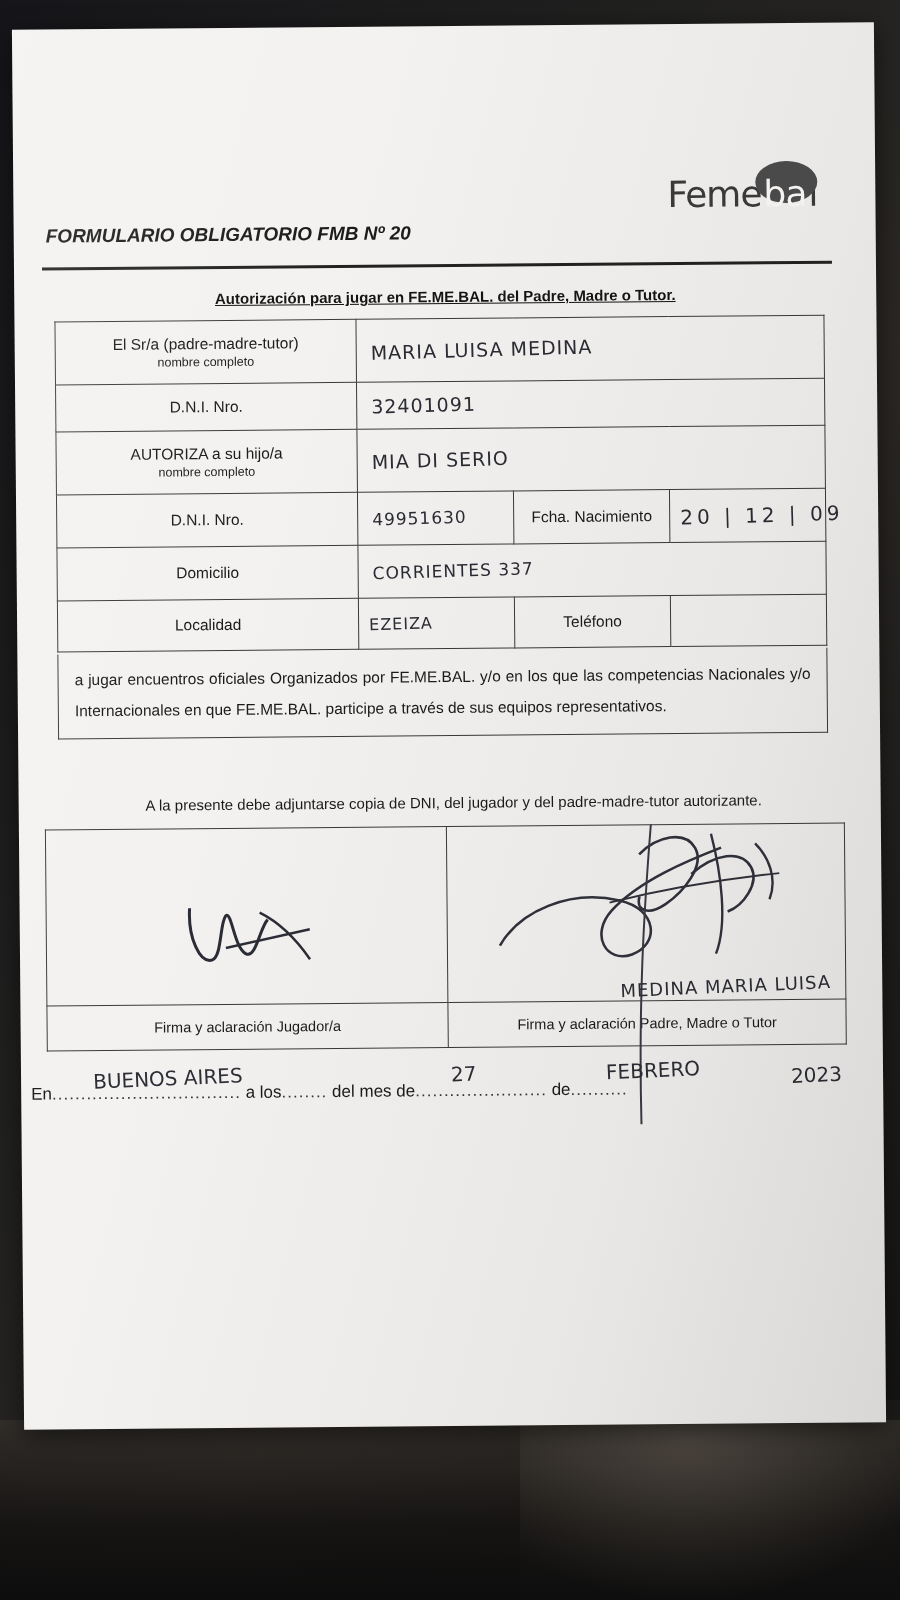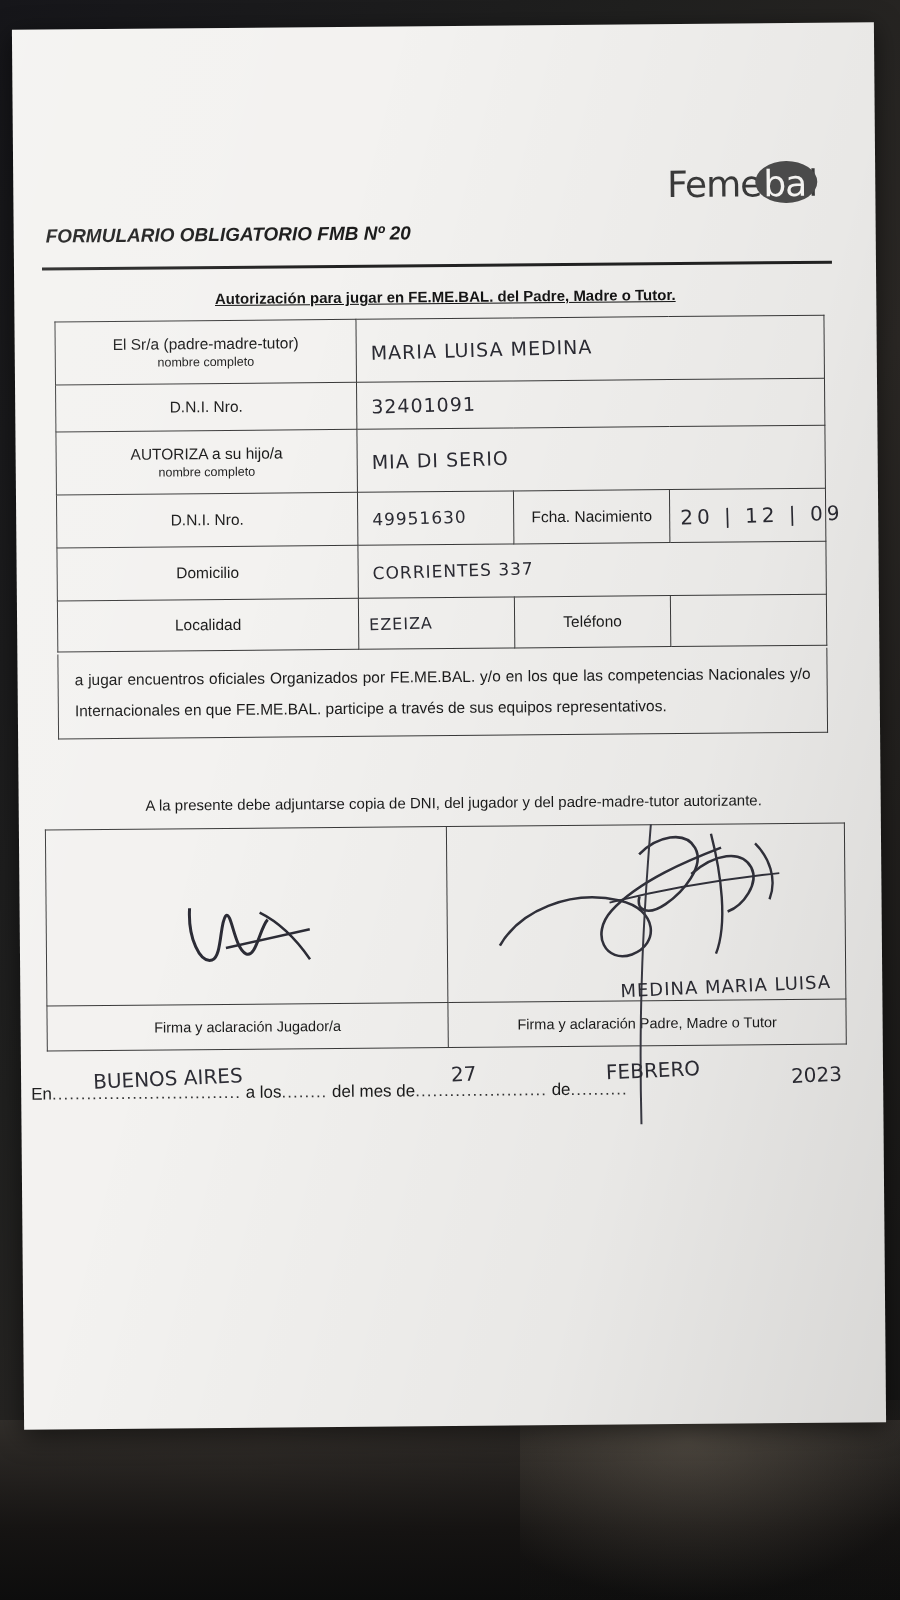--- a/index.html
+++ b/index.html
@@ -67,21 +67,21 @@
     color: #3b3b3b;
     font-family: "DejaVu Sans", sans-serif;
     font-weight: 400;
     white-space: nowrap;
   }
   .logo .ball {
     position: relative;
     display: inline-block;
     color: #f3f2f0;
     z-index: 2;
-    padding: 0 2px;
+    padding: 10px 2px;
   }
   .logo .ball-bg {
     position: absolute;
     left: -6px;
     top: -2px;
     width: 62px;
     height: 42px;
     border-radius: 50%;
     background: #4a4a4a;
     z-index: -1;

